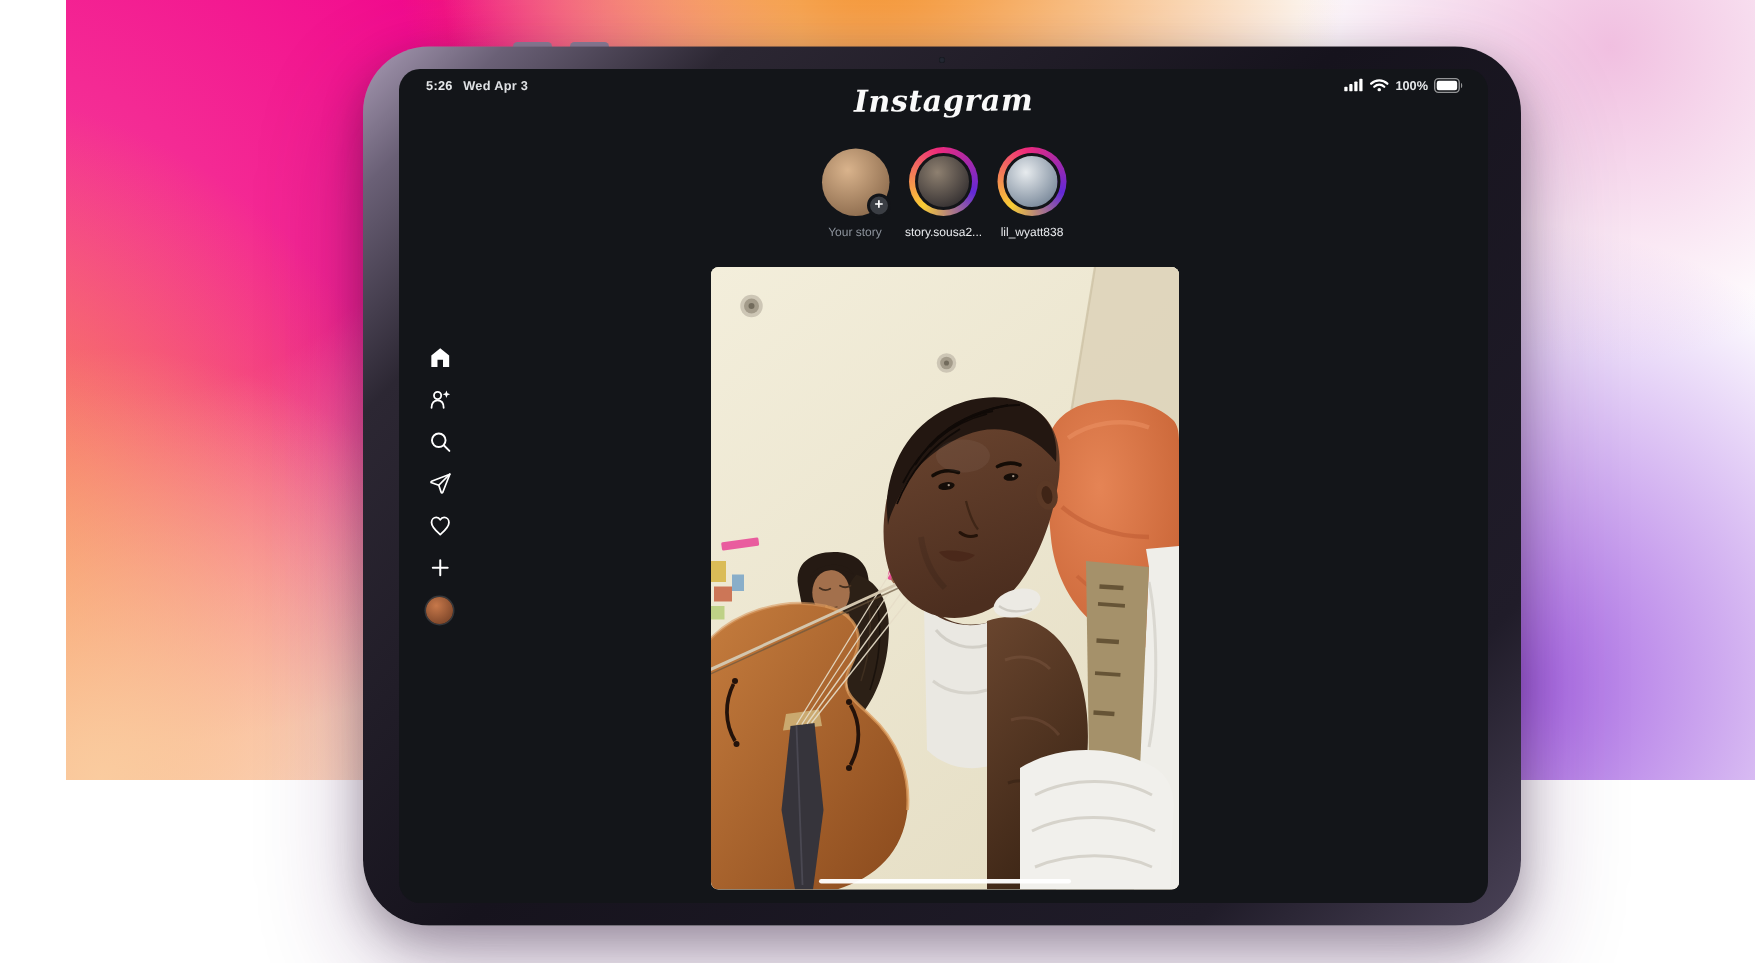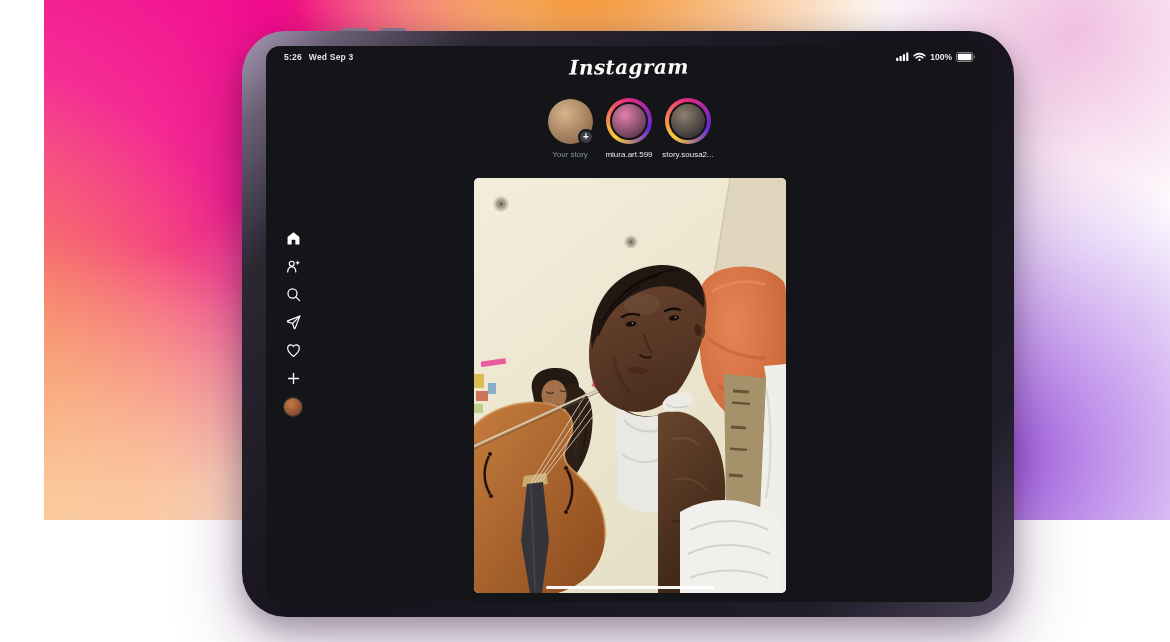--- a/index.html
+++ b/index.html
@@ -82,21 +82,21 @@
     <div class="side-btn" style="left:100px;"></div>
     <div class="side-btn" style="left:138px;"></div>
     <div class="frame"></div>
     <div class="bezel"></div>
     <div class="camera"></div>
 
     <div class="screen">
 
       <div class="sb-left">
         <span>5:26</span>
-        <span class="sb-date">Wed Sep 3</span>
+        <span class="sb-date">Wed Apr 3</span>
       </div>
       <div class="sb-right">
         <svg width="13" height="9" viewBox="0 0 14 10">
           <rect x="0" y="6.5" width="2.4" height="3.5" rx=".6" fill="#fff"></rect>
           <rect x="3.7" y="4.5" width="2.4" height="5.5" rx=".6" fill="#fff"></rect>
           <rect x="7.4" y="2.5" width="2.4" height="7.5" rx=".6" fill="#fff"></rect>
           <rect x="11.1" y="0.5" width="2.4" height="9.5" rx=".6" fill="#fff"></rect>
         </svg>
         <svg width="13" height="9" viewBox="0 0 14 10">
           <path d="M1,4.2 C4.4,1 9.6,1 13,4.2" stroke="#fff" stroke-width="1.7" fill="none" stroke-linecap="round"></path>
@@ -116,38 +116,38 @@
       <div class="stories">
         <div class="story">
           <div class="ring no-ring">
             <div class="avatar" style="background: radial-gradient(circle at 38% 32%, rgb(217, 179, 140), rgb(122, 90, 62));"></div>
             <div class="plus-badge">+</div>
           </div>
           <div class="story-label muted">Your story</div>
         </div>
 
 
-        <div class="story">
-          <div class="ring" style="background: conic-gradient(from 220deg, rgb(249, 206, 52), rgb(238, 42, 123) 130deg, rgb(98, 40, 215) 250deg, rgb(249, 206, 52) 360deg);">
-            <div class="avatar" style="background: radial-gradient(circle at 38% 32%, rgb(224, 127, 174), rgb(60, 40, 51));"></div>
-
-          </div>
-          <div class="story-label">miura.art.599</div>
-        </div>
 
         <div class="story">
           <div class="ring" style="background: conic-gradient(from 220deg, rgb(249, 206, 52), rgb(238, 42, 123) 130deg, rgb(98, 40, 215) 250deg, rgb(249, 206, 52) 360deg);">
             <div class="avatar" style="background: radial-gradient(circle at 38% 32%, rgb(142, 128, 112), rgb(31, 29, 34));"></div>
 
           </div>
           <div class="story-label">story.sousa2...</div>
         </div>
 
 
 
+        <div class="story">
+          <div class="ring" style="background: conic-gradient(from 220deg, rgb(249, 206, 52), rgb(238, 42, 123) 130deg, rgb(98, 40, 215) 250deg, rgb(249, 206, 52) 360deg);">
+            <div class="avatar" style="background: radial-gradient(circle at 38% 32%, rgb(231, 235, 238), rgb(95, 113, 134));"></div>
+
+          </div>
+          <div class="story-label">lil_wyatt838</div>
+        </div>
       </div>
 
       <div class="sidebar">
         <div class="side-item">
           <svg width="17" height="17" viewBox="0 0 24 24">
             <path d="M12,3 L3.6,9.8 L3.6,20.6 L9.4,20.6 L9.4,13.8 L14.6,13.8 L14.6,20.6 L20.4,20.6 L20.4,9.8 Z" fill="#fff"></path>
           </svg>
         </div>
         <div class="side-item">
           <svg width="17" height="17" viewBox="0 0 24 24">

